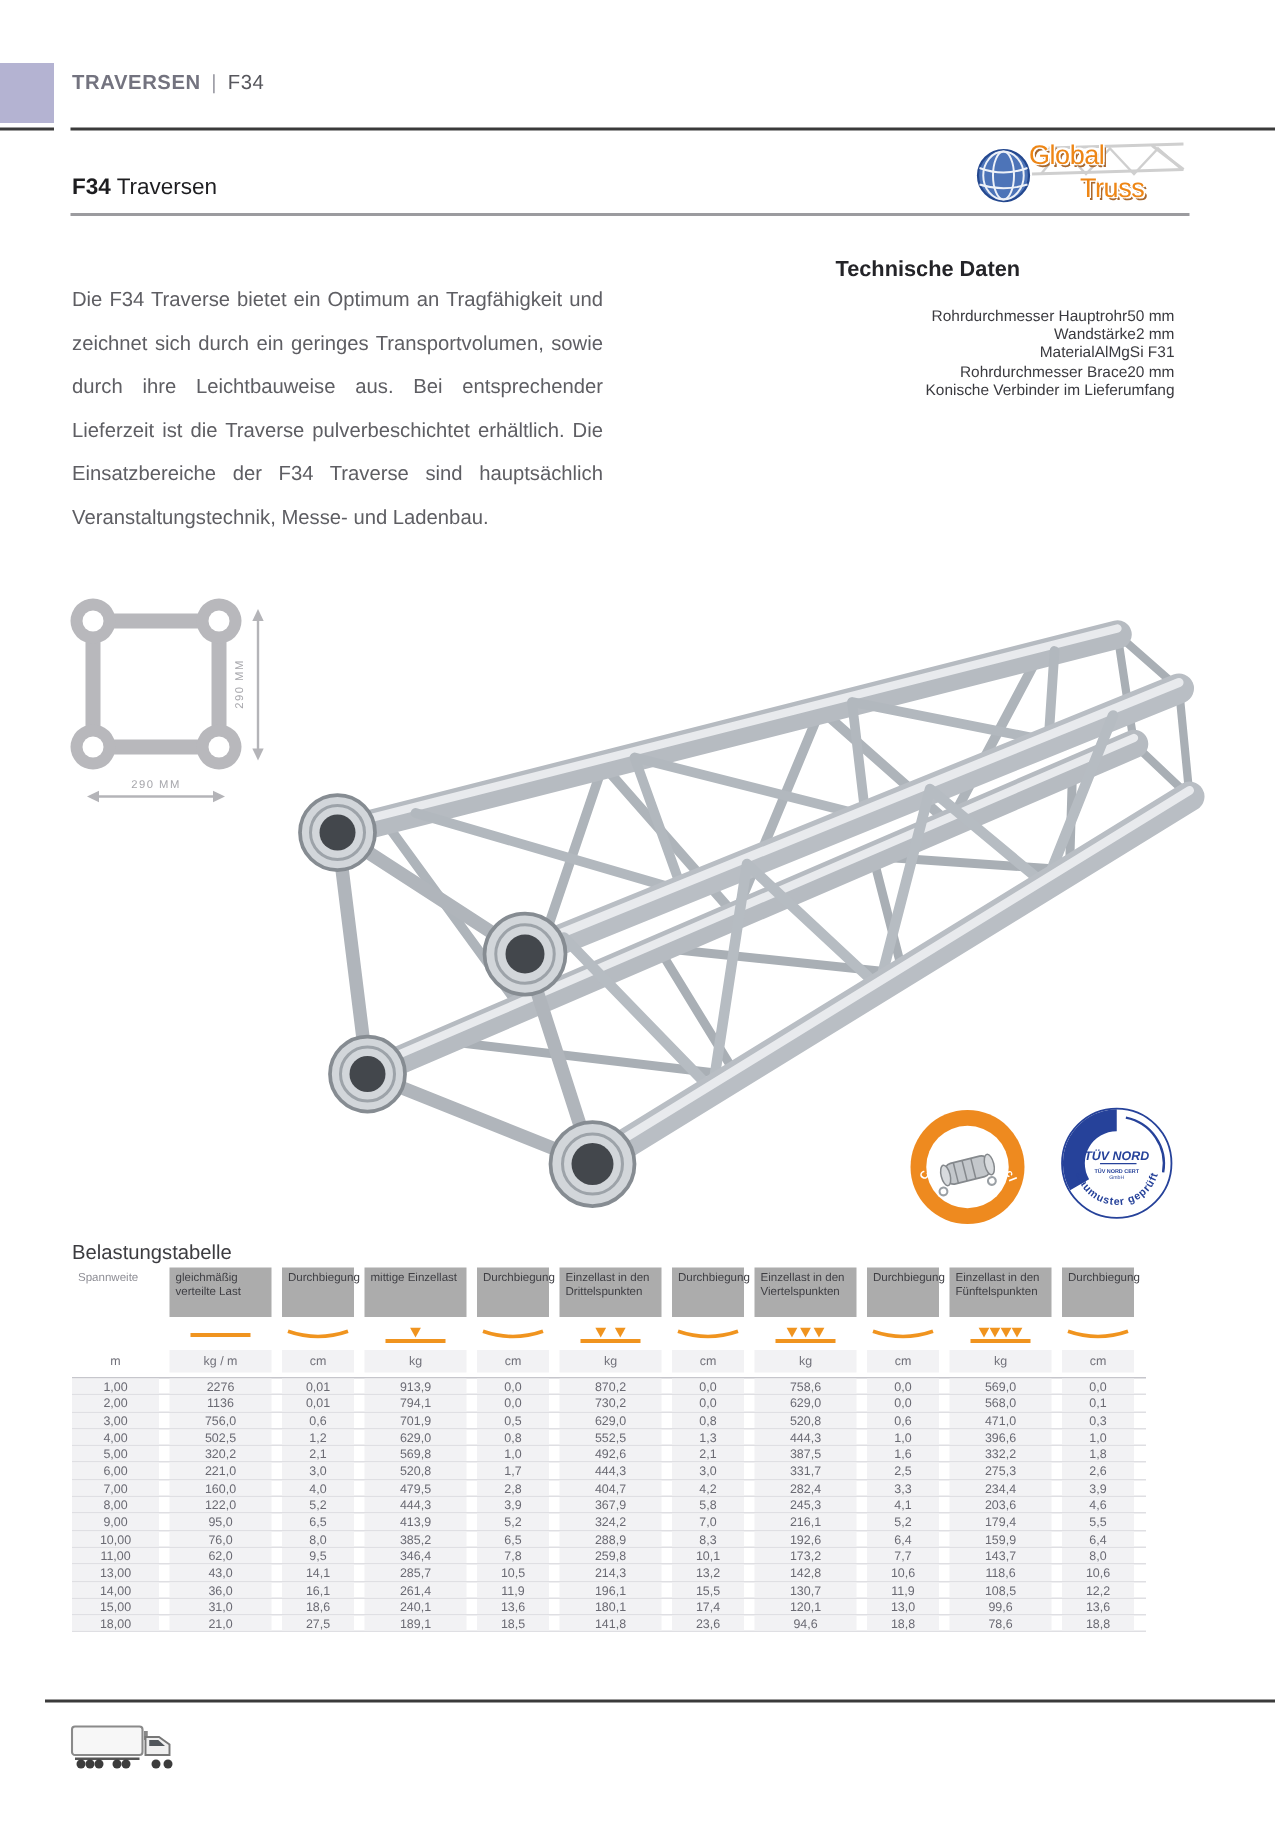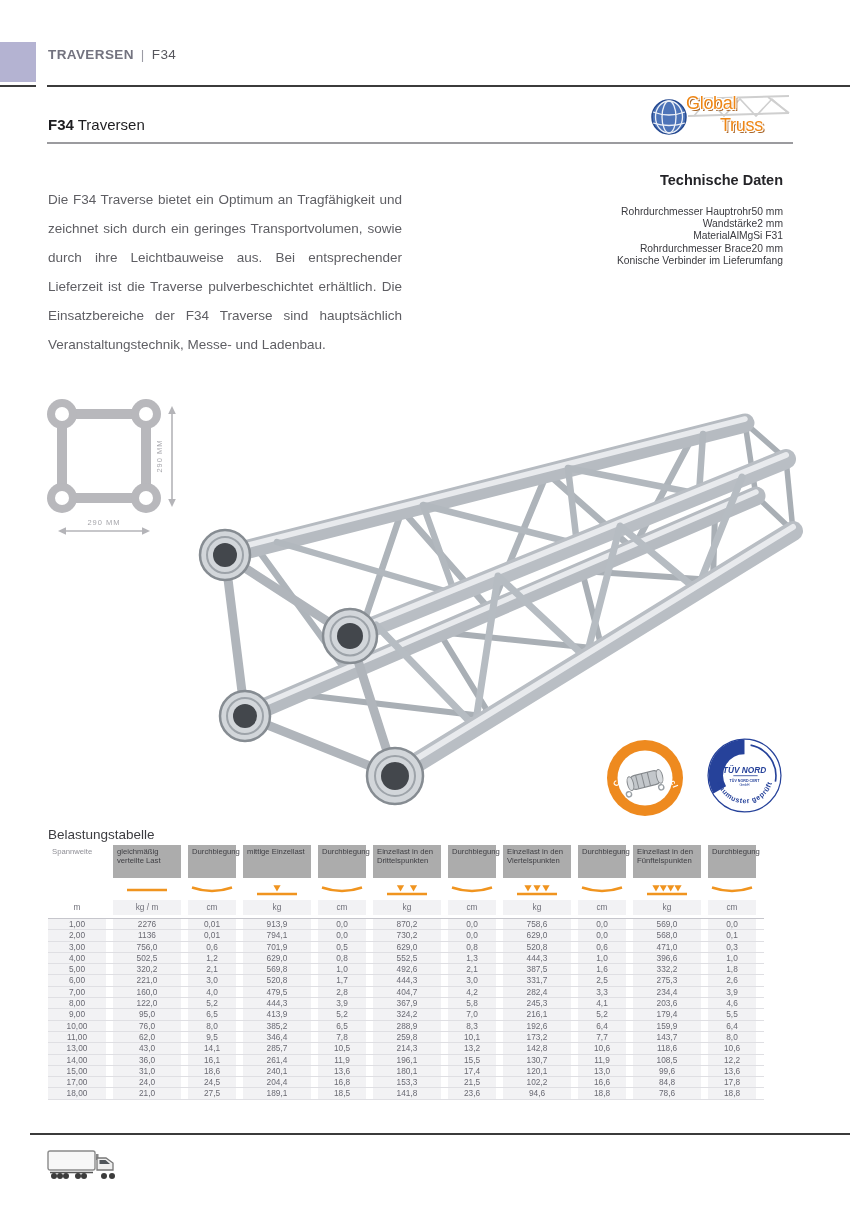--- a/index.html
+++ b/index.html
@@ -25,21 +25,21 @@
   .logo svg{position:absolute;left:0;top:0;}
   .logo .w{position:absolute;font-weight:normal;font-size:18px;letter-spacing:-.3px;color:#ee8615;
     text-shadow:-1px -1px 0 #fff,1px -1px 0 #fff,-1px 1px 0 #fff,1px 1px 0 #fff,2px 2px 0 #a8672c;}
   .logo .w1{left:38px;top:1px;}
   .logo .w2{left:72px;top:23px;}
 
   
   .desc{left:48px;top:171px;width:354px;font-size:13.5px;line-height:29px;
         color:#5e5e63;text-align:justify;}
   .tech{left:557px;top:172px;width:226px;}
-  .tech-h{font-size:14.5px;font-weight:bold;color:#242428;margin:0 0 18px 0;text-align:right;}
+  .tech-h{font-size:14.5px;font-weight:bold;color:#242428;margin:0 0 18px 0;}
   .tech-row{display:flex;justify-content:flex-end;font-size:10.3px;line-height:12.2px;color:#3a3a3f;}
 
   
   .diagram{left:42px;top:398px;}
   
   .truss{left:185px;top:390px;}
   
   .badge-orange{left:606px;top:739px;}
   .badge-tuev{left:706px;top:737px;}
 
@@ -519,33 +519,20 @@
           <div class="dcell">240,1</div>
           <div class="dcell">13,6</div>
           <div class="dcell">180,1</div>
           <div class="dcell">17,4</div>
           <div class="dcell">120,1</div>
           <div class="dcell">13,0</div>
           <div class="dcell">99,6</div>
           <div class="dcell">13,6</div>
         </div>
         <div class="grid11 trow">
-          <div class="dcell">17,00</div>
-          <div class="dcell">24,0</div>
-          <div class="dcell">24,5</div>
-          <div class="dcell">204,4</div>
-          <div class="dcell">16,8</div>
-          <div class="dcell">153,3</div>
-          <div class="dcell">21,5</div>
-          <div class="dcell">102,2</div>
-          <div class="dcell">16,6</div>
-          <div class="dcell">84,8</div>
-          <div class="dcell">17,8</div>
-        </div>
-        <div class="grid11 trow">
           <div class="dcell">18,00</div>
           <div class="dcell">21,0</div>
           <div class="dcell">27,5</div>
           <div class="dcell">189,1</div>
           <div class="dcell">18,5</div>
           <div class="dcell">141,8</div>
           <div class="dcell">23,6</div>
           <div class="dcell">94,6</div>
           <div class="dcell">18,8</div>
           <div class="dcell">78,6</div>

